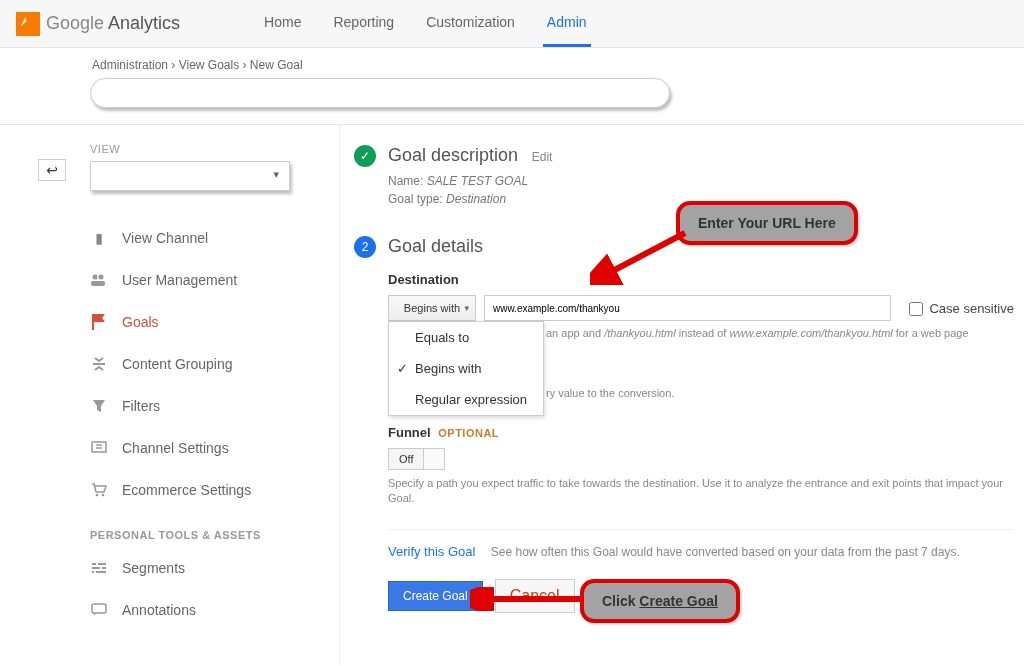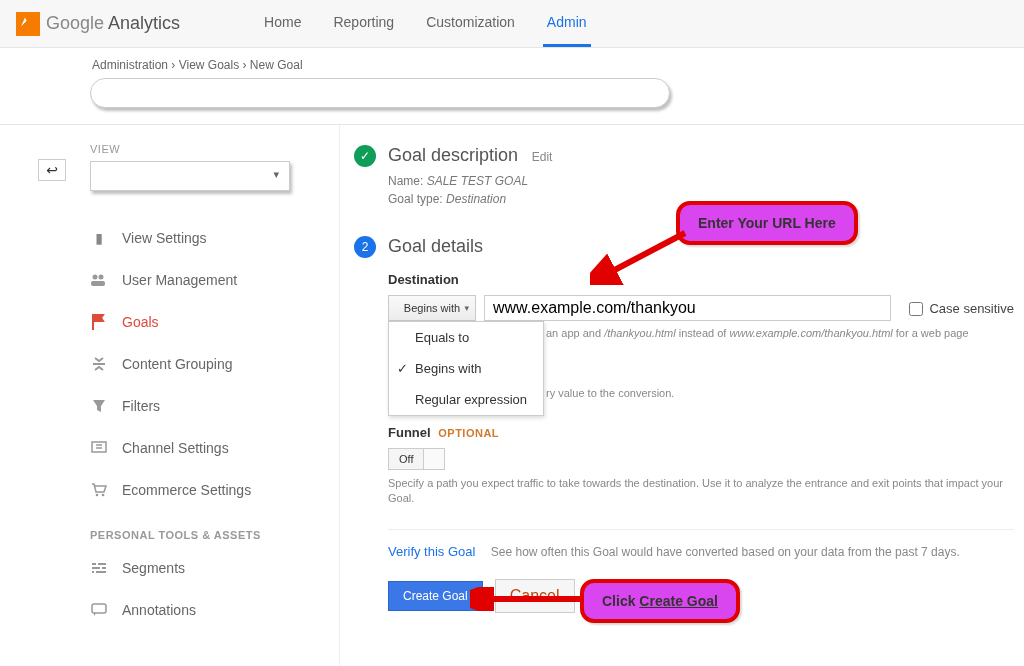--- a/index.html
+++ b/index.html
@@ -50,21 +50,21 @@
     .edit-link { color: #888; font-size: 12px; margin-left: 10px; cursor: pointer; }
     .step-meta { color: #777; font-size: 12px; margin-top: 6px; line-height: 1.5; }
     .step-meta i { font-style: italic; color: #777; }
     
     .step2 { margin-top: 28px; }
     .details-body { margin-left: 34px; margin-top: 14px; }
     .field-label { font-weight: bold; font-size: 13px; color: #333; margin-bottom: 8px; }
     .dest-row { display: flex; align-items: center; gap: 8px; }
     .match-dd { width: 88px; height: 26px; border: 1px solid #c9c9c9; background: linear-gradient(#f9f9f9,#ececec); font-size: 11px; display: flex; align-items: center; justify-content: center; gap: 4px; cursor: pointer; position: relative; }
     .match-dd::after { content: "▾"; font-size: 9px; color: #666; position: absolute; right: 6px; }
-    .url-input { flex: 1; max-width: 430px; height: 26px; border: 1px solid #ccc; padding: 0 8px; font-size: 16px; }
+    .url-input { flex: 1; max-width: 430px; height: 26px; border: 1px solid #ccc; padding: 0 8px; font-size: 10px; }
     .cs-check { display: flex; align-items: flex-end; gap: 6px; font-size: 13px; color: #444; margin-left: 10px; }
     .cs-check input { width: 14px; height: 14px; }
     
     .dd-popup { position: absolute; margin-top: 0; width: 156px; border: 1px solid #ccc; background: #fff; box-shadow: 1px 2px 4px rgba(0,0,0,0.15); z-index: 5; }
     .dd-item { padding: 8px 12px 8px 26px; font-size: 13px; color: #333; position: relative; cursor: pointer; }
     .dd-item.selected::before { content: "✓"; position: absolute; left: 8px; }
     
     .hint { font-size: 11px; color: #888; margin-top: 6px; margin-left: 158px; }
     .hint i { font-style: italic; }
     .hint2 { font-size: 11px; color: #888; margin-top: 48px; margin-left: 158px; }
@@ -78,21 +78,21 @@
     
     .sep { border-top: 1px solid #eee; margin: 22px 0 14px; }
     .verify-row { font-size: 12px; color: #888; }
     .verify-link { color: #1a73e8; font-size: 13px; margin-right: 12px; cursor: pointer; }
     
     .btn-row { margin-top: 20px; display: flex; gap: 12px; align-items: center; }
     .btn-primary { background: #3b78e7; color: #fff; border: 1px solid #2a64cf; padding: 7px 14px; font-size: 12px; cursor: pointer; }
     .btn-cancel { background: #f6f6f6; border: 1px solid #ccc; padding: 7px 14px; font-size: 16px; color: #c2410c; cursor: pointer; }
     
     
-    .callout { position: absolute; border: 4px solid #e00000; border-radius: 14px; background: #d946ef; padding: 10px 18px; font-size: 14px; font-weight: bold; box-shadow: 2px 2px 2px rgba(0,0,0,0.15); }
+    .callout { position: absolute; border: 4px solid #e00000; border-radius: 14px; background: #a3a3a3; padding: 10px 18px; font-size: 14px; font-weight: bold; box-shadow: 2px 2px 2px rgba(0,0,0,0.15); }
     .callout u { text-decoration: underline; }
     .arrow-svg { position: absolute; pointer-events: none; }
   </style>
 </head>
 <body>
 
 <div class="header">
   <div class="logo">
     <span class="logo-icon"></span>
     <span class="logo-text">
@@ -124,21 +124,21 @@
     <div class="back-arrow">
       <span>↩</span>
     </div>
     <div class="view-section">
       <div class="view-label">VIEW</div>
       <div class="view-dropdown"></div>
     </div>
     <div class="sidebar-nav">
       <div class="sidebar-item">
         <span class="sidebar-icon">▮</span>
-        <span>View Settings</span>
+        <span>View Channel</span>
       </div>
       <div class="sidebar-item">
         <span class="sidebar-icon">
           <svg width="18" height="14" viewBox="0 0 18 14">
               <circle cx="5" cy="4" r="2.5" fill="#999"></circle>
               <circle cx="11" cy="4" r="2.5" fill="#999"></circle>
               <rect x="1" y="8" width="14" height="5" rx="2" fill="#999"></rect>
             </svg>
         </span>
         <span>User Management</span>

